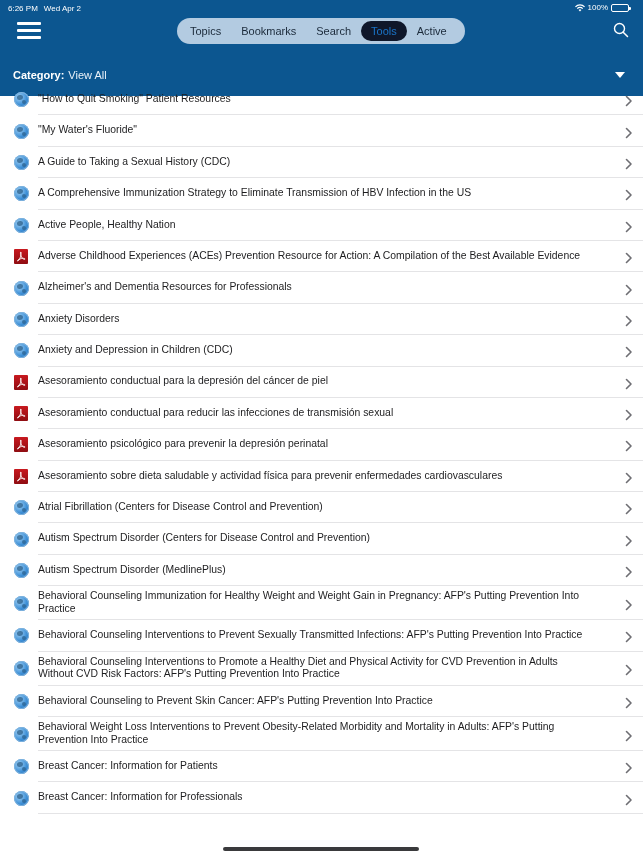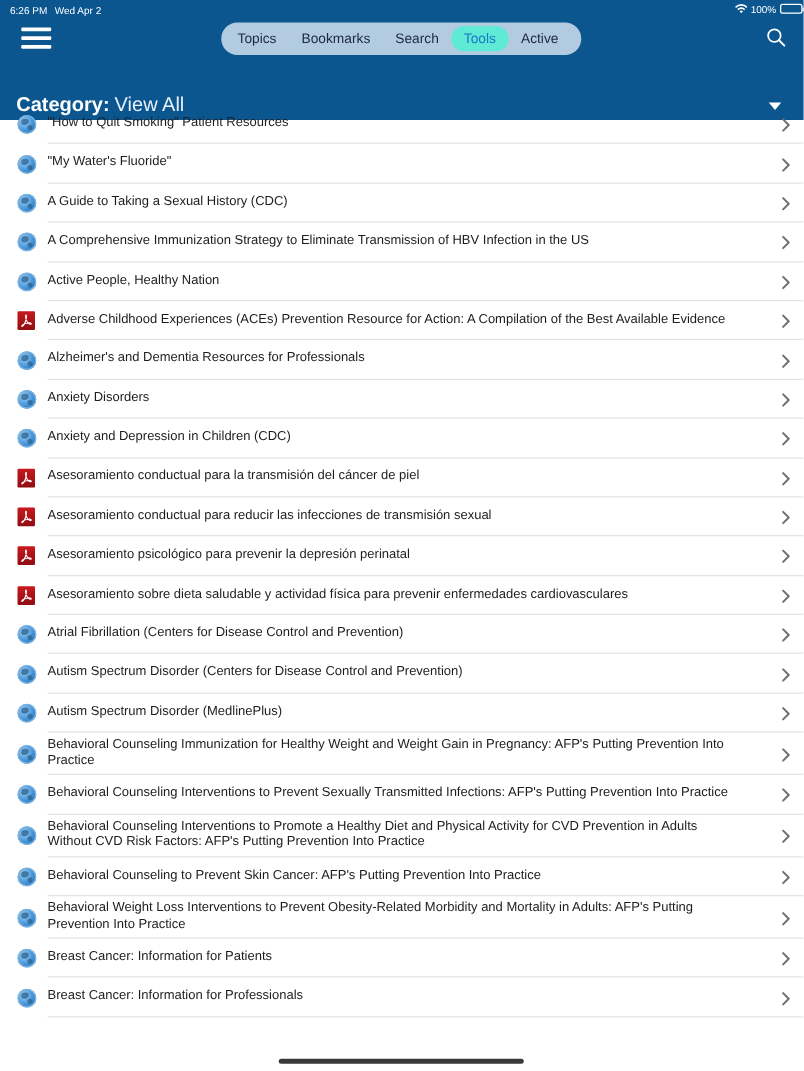--- a/index.html
+++ b/index.html
@@ -3,36 +3,36 @@
 <meta charset="utf-8">
 <style>
   * { box-sizing: border-box; margin: 0; padding: 0; }
   html, body { width: 643px; height: 857px; overflow: hidden; background: #ffffff; }
   body { font-family: "Liberation Sans", sans-serif; position: relative; }
 
   .header { position: absolute; left: 0; top: 0; width: 643px; height: 96px; background: #0c5690; color: #fff; }
   .status-bar { position: absolute; top: 0; left: 0; width: 100%; height: 16px; font-size: 8px; }
   .status-time { position: absolute; left: 8px; top: 4px; }
   .status-date { margin-left: 6px; }
-  .status-right { position: absolute; right: 1px; top: 3px; display: flex; align-items: flex-start; gap: 3px; }
+  .status-right { position: absolute; right: 14px; top: 3px; display: flex; align-items: center; gap: 3px; }
   .wifi-icon svg { display: block; }
   .battery-icon { width: 18px; height: 8px; border: 1px solid #fff; border-radius: 2px; padding: 1px; position: relative; }
   .battery-icon .fill { width: 100%; height: 100%; background: #fff; border-radius: 1px; }
   .battery-icon:after { content: ""; position: absolute; right: -3px; top: 2px; width: 2px; height: 3px; background: #fff; border-radius: 0 1px 1px 0; }
 
   .hamburger { position: absolute; left: 17px; top: 22px; width: 24px; height: 18px; cursor: pointer; }
   .hamburger span { display: block; height: 3px; background: #fff; border-radius: 1px; margin-bottom: 4px; }
 
   .segmented { position: absolute; left: 177px; top: 18px; height: 26px; width: 288px; background: #b3cbe1; border-radius: 13px; display: flex; align-items: center; padding: 0 3px; }
   .seg { font-size: 11px; color: #1b2a3a; padding: 0 10px; height: 20px; line-height: 20px; border-radius: 10px; cursor: pointer; white-space: nowrap; }
-  .seg.active { background: #5eead4; color: #1a74c8; }
+  .seg.active { background: #0f172a; color: #1a74c8; }
 
   .search-btn { position: absolute; right: 14px; top: 22px; width: 16px; height: 16px; cursor: pointer; }
 
-  .category-bar { position: absolute; left: 0; top: 72px; width: 100%; height: 26px; display: flex; align-items: center; padding-left: 13px; font-size: 16px; cursor: pointer; }
+  .category-bar { position: absolute; left: 0; top: 62px; width: 100%; height: 26px; display: flex; align-items: center; padding-left: 13px; font-size: 11px; cursor: pointer; }
   .category-label { font-weight: bold; margin-right: 4px; }
   .category-value { color: #e8f0f8; }
   .dropdown-arrow { position: absolute; right: 18px; top: 10px; width: 0; height: 0; border-left: 5px solid transparent; border-right: 5px solid transparent; border-top: 6px solid #fff; }
 
   .list { position: absolute; left: 0; top: 84px; width: 643px; height: 742px; overflow: hidden; }
   .row { position: relative; display: flex; align-items: center; min-height: 31.4px; cursor: pointer; }
   .row .icon-wrap { width: 38px; flex: 0 0 38px; display: flex; justify-content: center; align-items: center; padding-left: 4px; }
   .row .content { flex: 1; display: flex; align-items: center; min-height: 31.4px; border-bottom: 1px solid #e4e4e6; padding: 4px 30px 4px 0; position: relative; }
   .row .title { font-size: 10.4px; color: #1d1d1f; line-height: 12.5px; padding-right: 22px; }
   .row .chevron { position: absolute; right: 10px; top: 50%; transform: translateY(-50%); width: 8px; height: 12px; }
@@ -202,21 +202,21 @@
     </div>
     <div class="row">
       <div class="icon-wrap">
         <div class="pdf">
           <svg width="10" height="11" viewBox="0 0 10 11">
             <path d="M5 1 C4 1 4.5 4 5.5 6 C6.5 8 9 9 9 8 C9 7 5 7 2 9 C1 10 1.5 10.5 2.5 9.5 C4 8 5.5 4 5 1 Z" fill="none" stroke="#fff" stroke-width="0.9"></path>
           </svg>
         </div>
       </div>
       <div class="content">
-        <span class="title">Asesoramiento conductual para la transmisión del cáncer de piel</span>
+        <span class="title">Asesoramiento conductual para la depresión del cáncer de piel</span>
         <span class="chevron"><svg width="8" height="12" viewBox="0 0 8 12">
             <polyline points="1.5,1.5 6,6 1.5,10.5" fill="none" stroke="#6e6e73" stroke-width="1.6" stroke-linecap="round" stroke-linejoin="round"></polyline>
           </svg></span>
       </div>
     </div>
     <div class="row">
       <div class="icon-wrap">
         <div class="pdf">
           <svg width="10" height="11" viewBox="0 0 10 11">
             <path d="M5 1 C4 1 4.5 4 5.5 6 C6.5 8 9 9 9 8 C9 7 5 7 2 9 C1 10 1.5 10.5 2.5 9.5 C4 8 5.5 4 5 1 Z" fill="none" stroke="#fff" stroke-width="0.9"></path>

